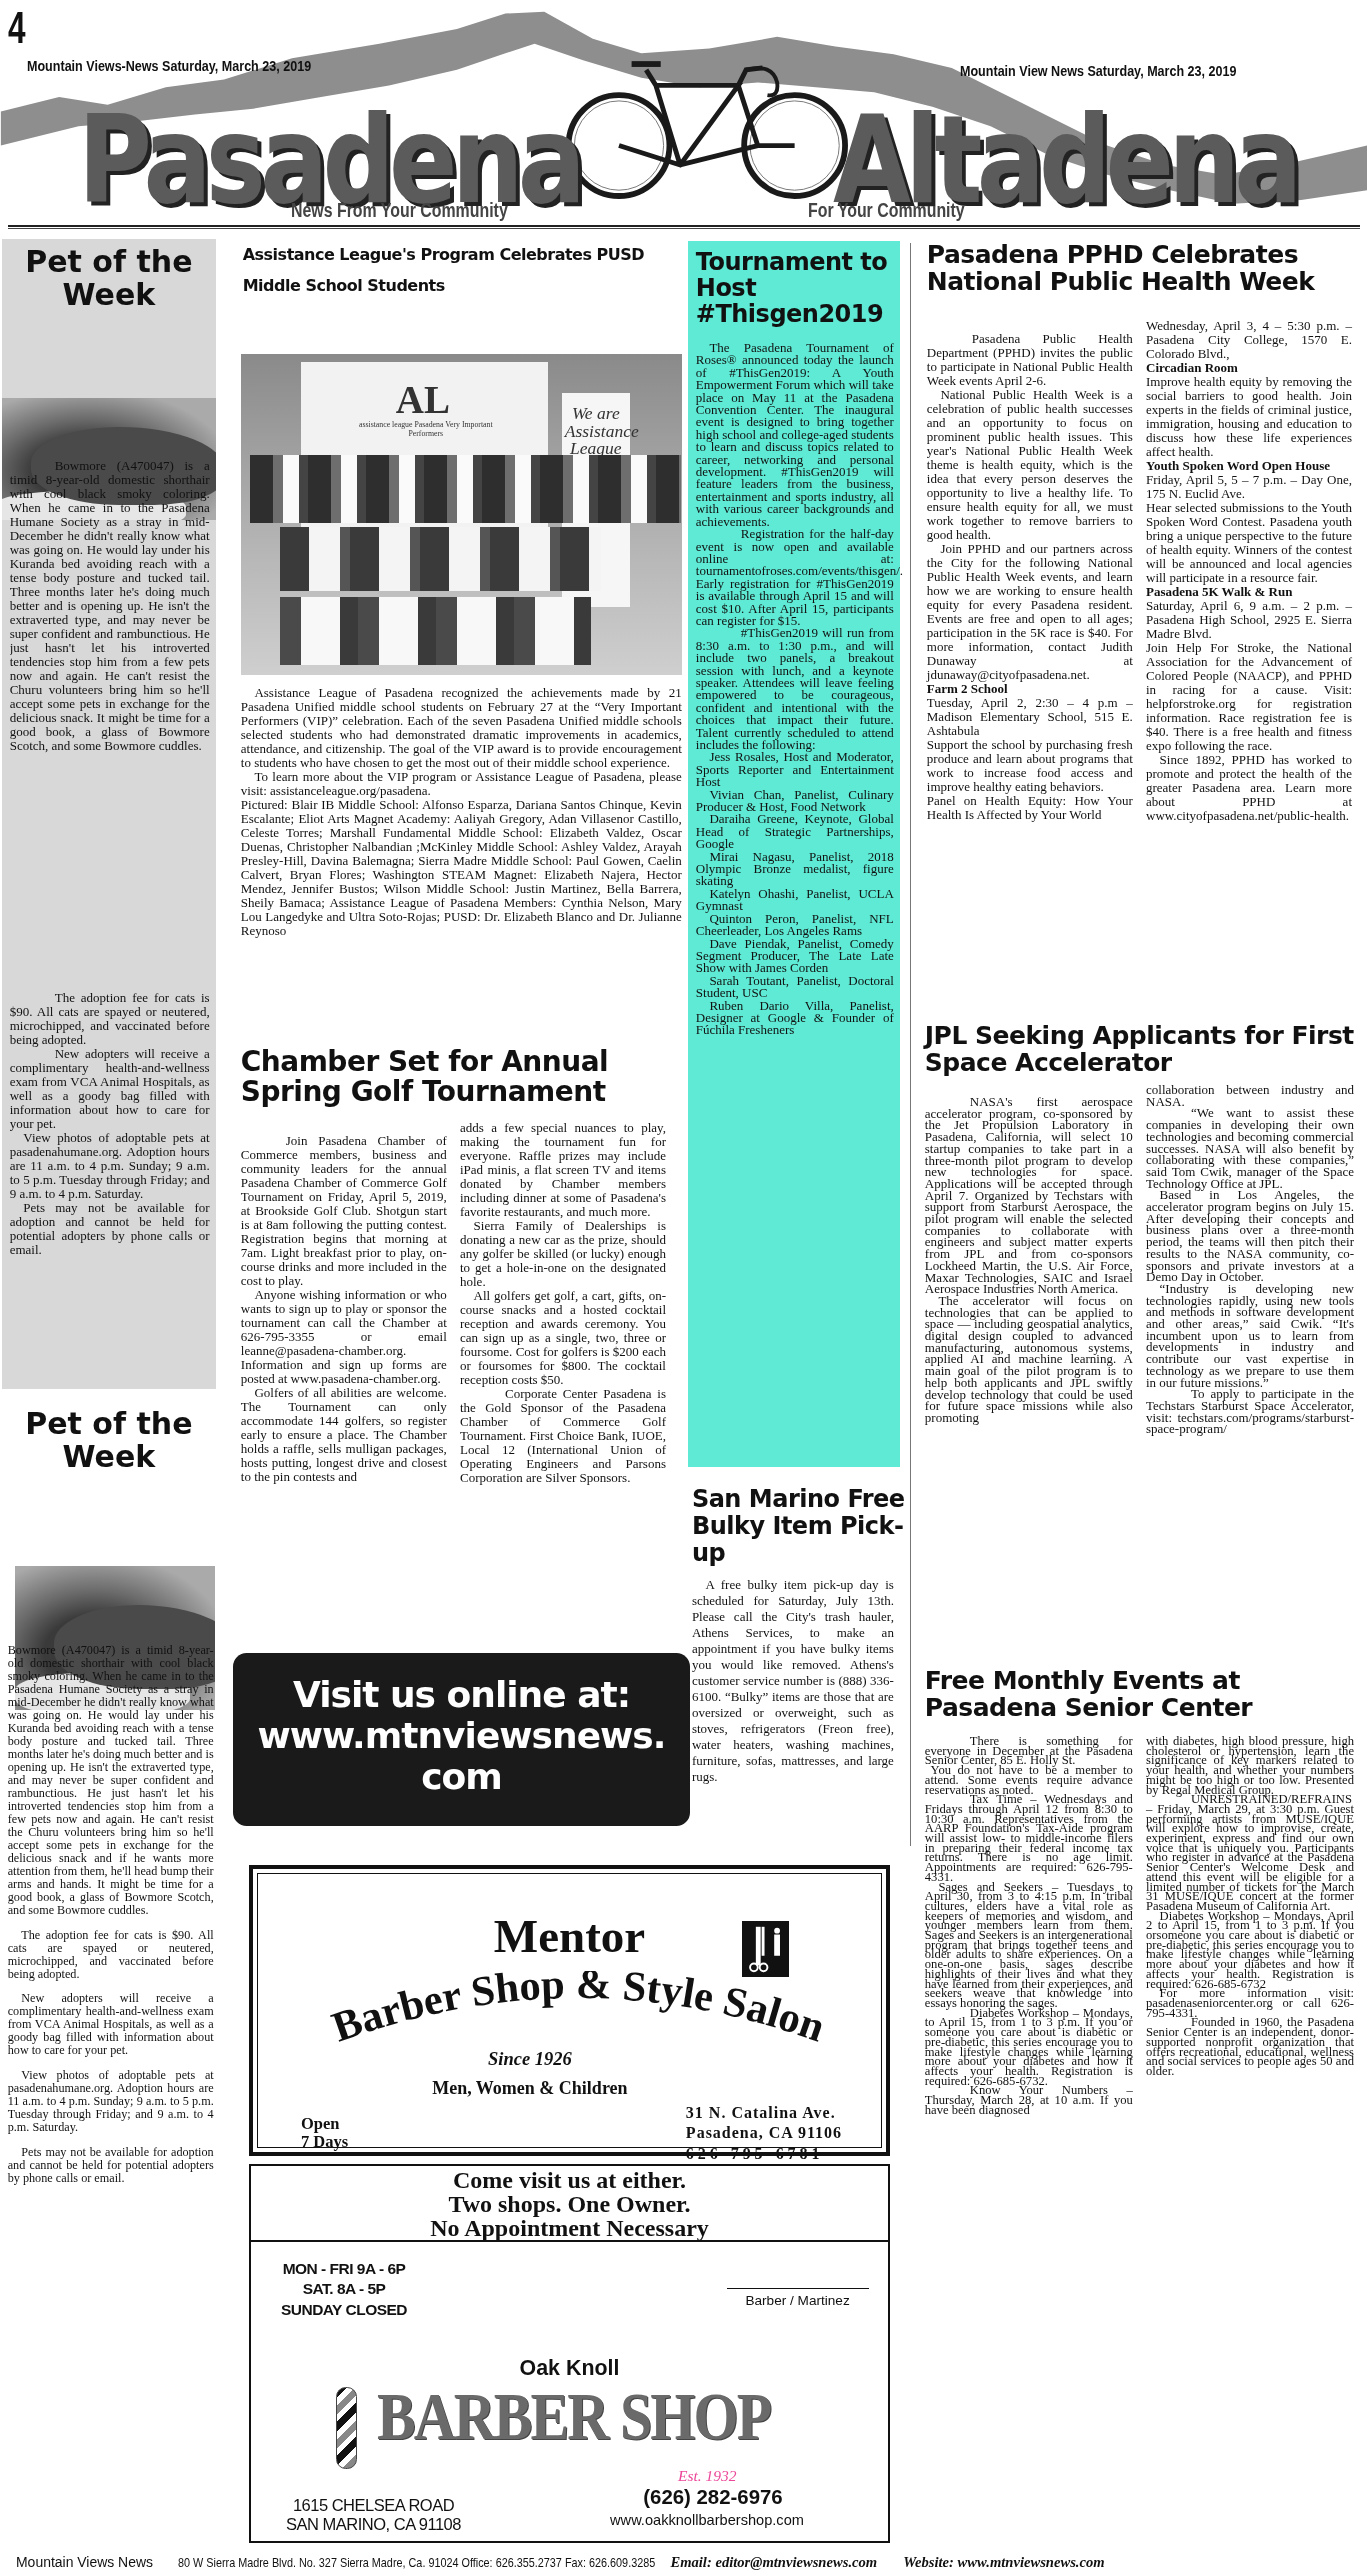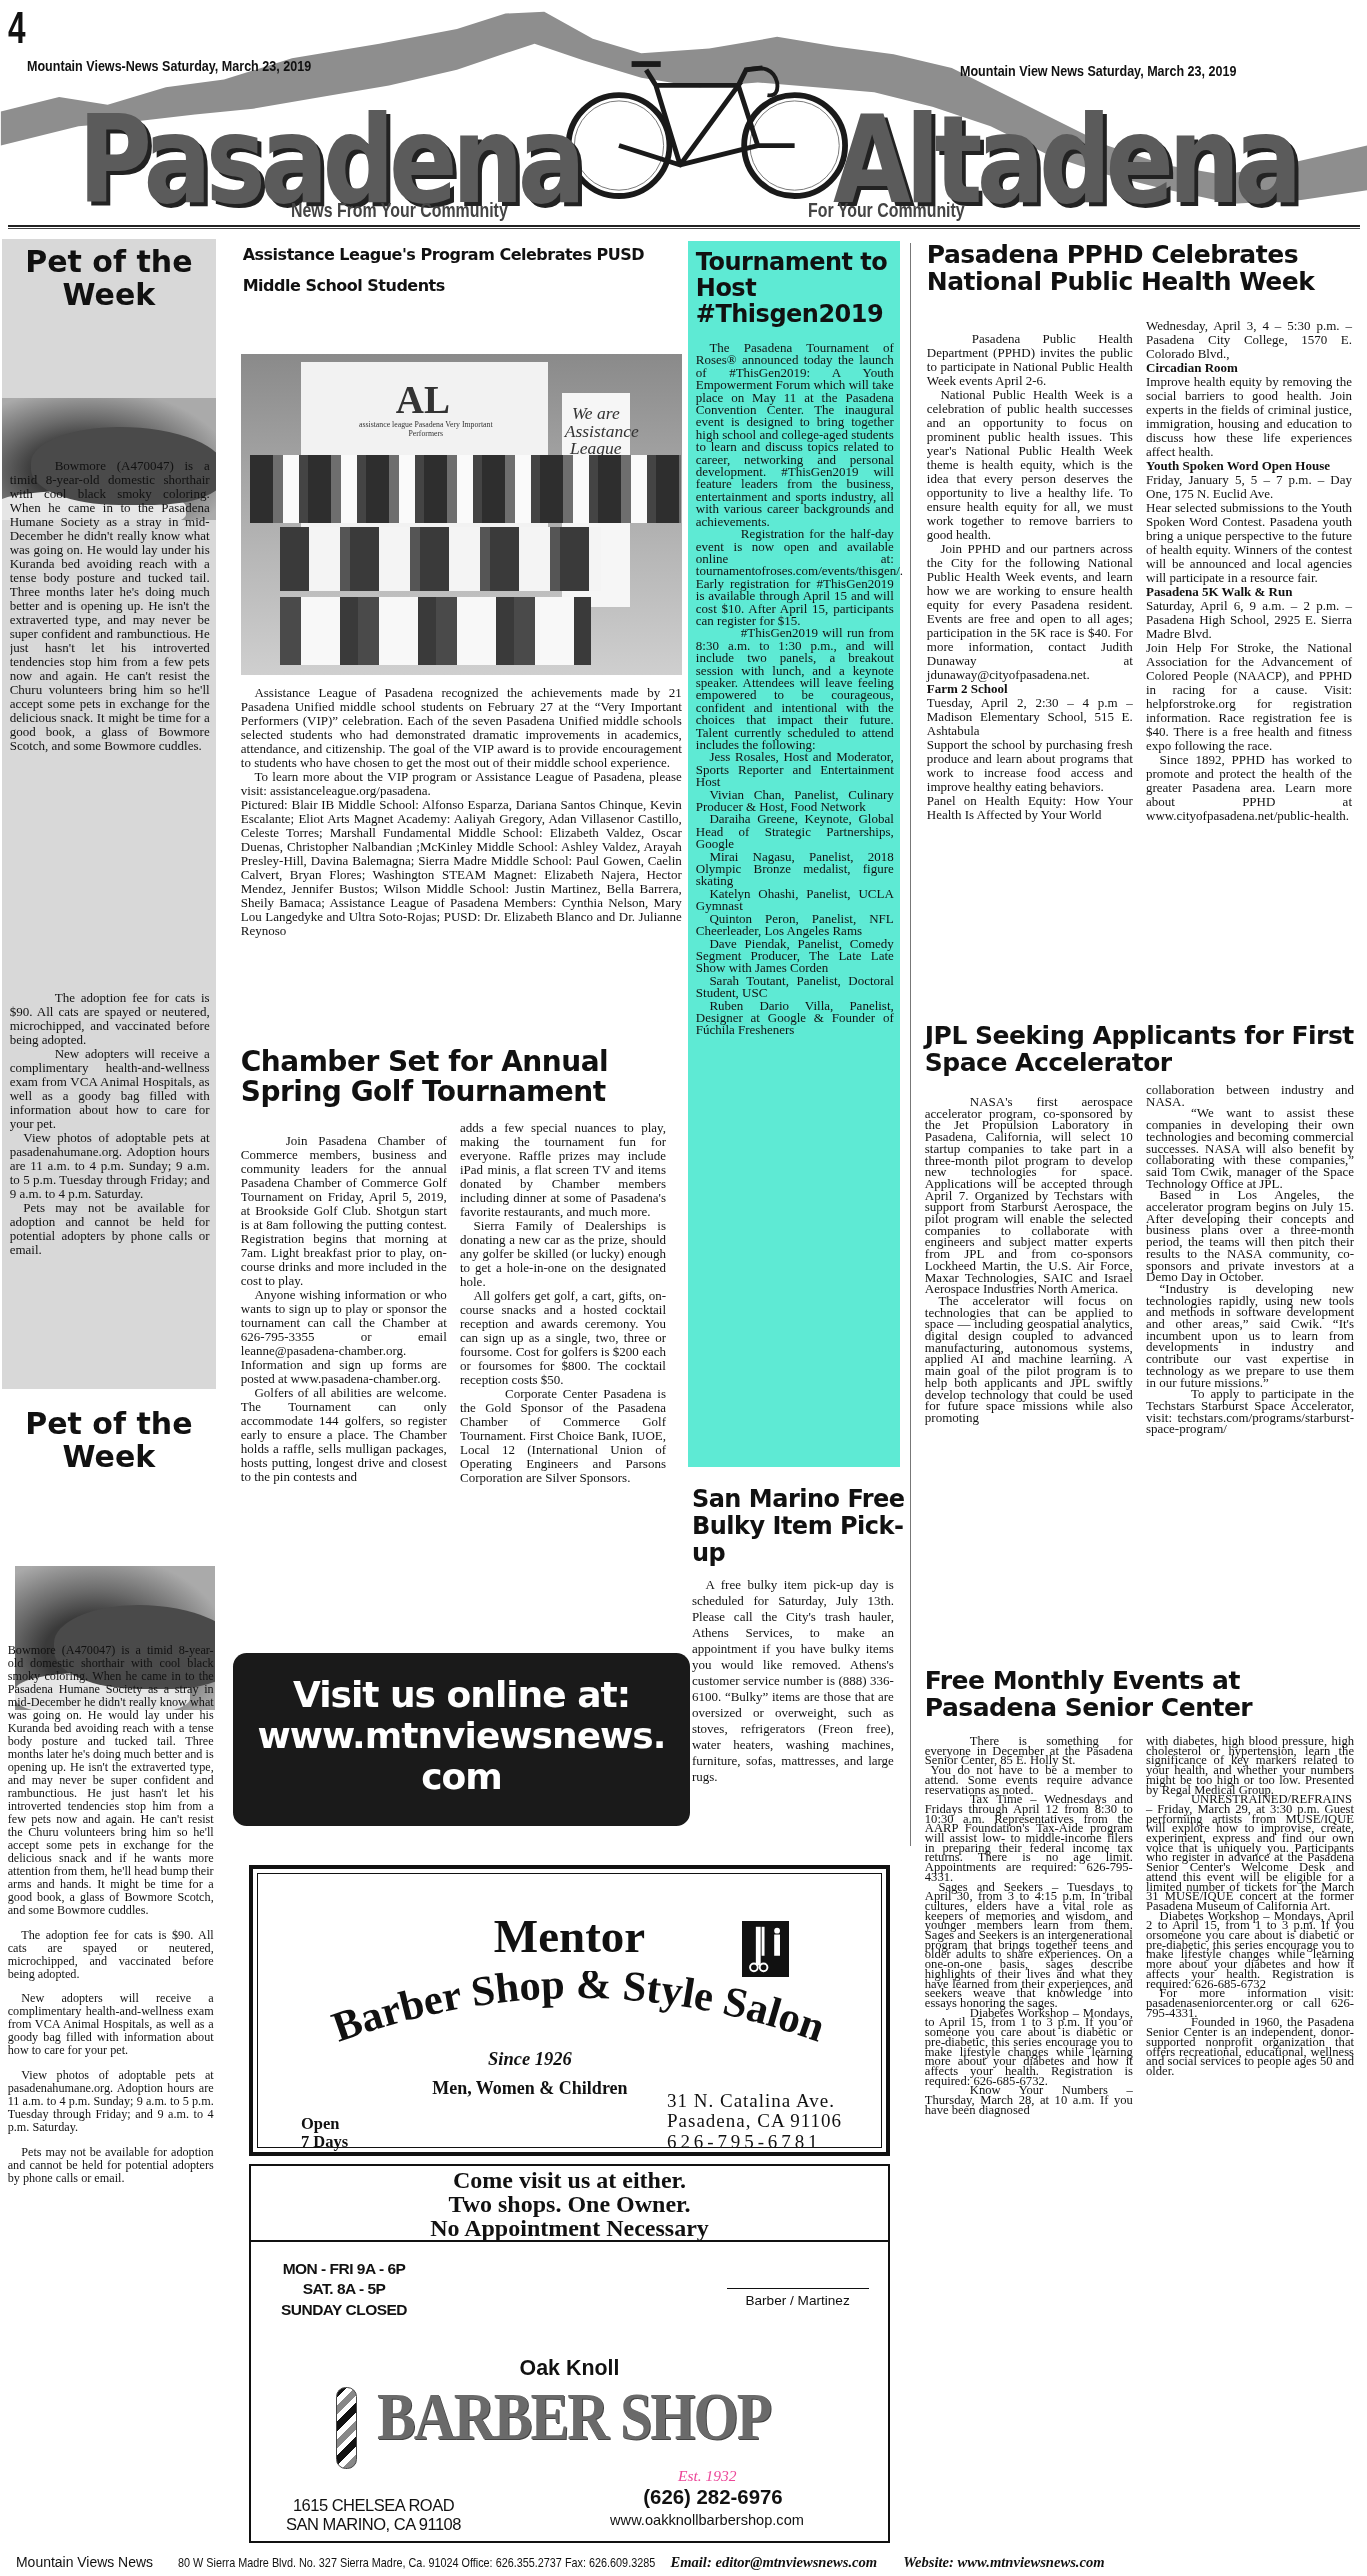--- a/index.html
+++ b/index.html
@@ -46,21 +46,21 @@
   #visit-ad div { font-family: "DejaVu Sans", sans-serif; font-weight: bold; font-size: 36px; line-height: 41px; letter-spacing: -1px; }
 
   
   #mentor-ad { left: 249px; top: 1865px; width: 641px; height: 291px; border: 4.9px solid #111; background: #fff; }
   #mentor-ad .inner { position: absolute; inset: 3.9px; border: 1px solid #111; }
   .mentor-name { position: absolute; left: 0; width: 100%; top: 35px; text-align: center; font-family: "Liberation Serif", serif; font-weight: bold; font-size: 47px; }
   .mentor-arc { position: absolute; left: 29px; top: 97px; width: 583px; }
   .mentor-since { position: absolute; top: 175px; left: 0; width: 544px; text-align: center; font-weight: bold; font-style: italic; font-size: 18.5px; }
   .mentor-who { position: absolute; top: 204px; left: 0; width: 544px; text-align: center; font-weight: bold; font-size: 18px; }
   .mentor-open { position: absolute; left: 43px; top: 241px; font-weight: bold; font-size: 16.5px; line-height: 18.5px; }
-  .mentor-addr { position: absolute; right: 39px; top: 217px; font-weight: normal; font-size: 19px; line-height: 20.4px; letter-spacing: 1px; }
+  .mentor-addr { position: absolute; right: 39px; top: 229px; font-weight: bold; font-size: 16px; line-height: 20.4px; letter-spacing: 1px; }
   .mentor-icon { position: absolute; left: 484px; top: 47px; width: 47px; height: 56px; background: #111; }
 
   
   #oak-ad { left: 249px; top: 2164px; width: 641px; height: 379px; border: 2.9px solid #111; background: #fff; }
   .oak-top { position: absolute; left: 0; top: 0; width: 100%; height: 76px; border-bottom: 2.9px solid #111; text-align: center; font-family: "Liberation Serif", serif; font-weight: bold; font-size: 24px; line-height: 24px; padding-top: 1.9px; }
   .oak-hours { position: absolute; left: 15.5px; top: 93px; width: 155px; text-align: center; font-family: "Liberation Sans", sans-serif; font-weight: bold; font-size: 15.5px; line-height: 20.4px; letter-spacing: -0.5px; }
   .oak-stylist { position: absolute; right: 19.4px; top: 122px; width: 142px; border-top: 1.9px solid #111; text-align: center; font-family: "Liberation Sans", sans-serif; font-size: 13.6px; padding-top: 3.9px; }
   .oak-knoll { position: absolute; left: 0; width: 100%; top: 190px; text-align: center; font-family: "Liberation Sans", sans-serif; font-weight: bold; font-size: 21.4px; }
   .oak-barbershop { position: absolute; left: 126px; top: 212px; font-family: "Liberation Serif", serif; font-weight: bold; font-size: 58px; color: #6a6a6a; letter-spacing: -1.9px; text-shadow: 1px 1px 0 #444; transform: scaleY(1.15); transform-origin: left top; }
   .oak-pole { position: absolute; left: 85px; top: 221px; width: 21.4px; height: 82px; border-radius: 9.7px; background: repeating-linear-gradient(135deg, #111 0 6.8px, #fff 6.8px 12.6px, #888 12.6px 18.5px, #fff 18.5px 24px); border: 1px solid #444; }
@@ -214,21 +214,21 @@
     <p class="noindent" style="font-weight:bold">Farm 2 School</p>
     <p class="noindent">Tuesday, April 2, 2:30 – 4 p.m – Madison Elementary School, 515 E. Ashtabula</p>
     <p class="noindent">Support the school by purchasing fresh produce and learn about programs that work to increase food access and improve healthy eating behaviors.</p>
     <p class="noindent">Panel on Health Equity: How Your Health Is Affected by Your World</p>
   </div>
   <div class="abs body-text" style="left:227px;top:78px;width:206px">
     <p class="noindent">Wednesday, April 3, 4 – 5:30 p.m. – Pasadena City College, 1570 E. Colorado Blvd., </p>
     <p class="noindent" style="font-weight:bold">Circadian Room</p>
     <p class="noindent">Improve health equity by removing the social barriers to good health. Join experts in the fields of criminal justice, immigration, housing and education to discuss how these life experiences affect health.</p>
     <p class="noindent" style="font-weight:bold">Youth Spoken Word Open House</p>
-    <p class="noindent">Friday, January 5, 5 – 7 p.m. – Day One, 175 N. Euclid Ave.</p>
+    <p class="noindent">Friday, April 5, 5 – 7 p.m. – Day One, 175 N. Euclid Ave.</p>
     <p class="noindent">Hear selected submissions to the Youth Spoken Word Contest. Pasadena youth bring a unique perspective to the future of health equity. Winners of the contest will be announced and local agencies will participate in a resource fair.</p>
     <p class="noindent" style="font-weight:bold">Pasadena 5K Walk &amp; Run</p>
     <p class="noindent">Saturday, April 6, 9 a.m. – 2 p.m. – Pasadena High School, 2925 E. Sierra Madre Blvd.</p>
     <p class="noindent">Join Help For Stroke, the National Association for the Advancement of Colored People (NAACP), and PPHD in racing for a cause. Visit: helpforstroke.org for registration information. Race registration fee is $40. There is a free health and fitness expo following the race.</p>
     <p>Since 1892, PPHD has worked to promote and protect the health of the greater Pasadena area. Learn more about PPHD at www.cityofpasadena.net/public-health.</p>
   </div>
 </div>
 
 <div class="abs" style="left:919px;top:1022px;width:443px;height:680px">
   <div class="headline" style="font-size:25px;line-height:27px;padding-left:5.8px">JPL Seeking Applicants for First Space Accelerator</div>

